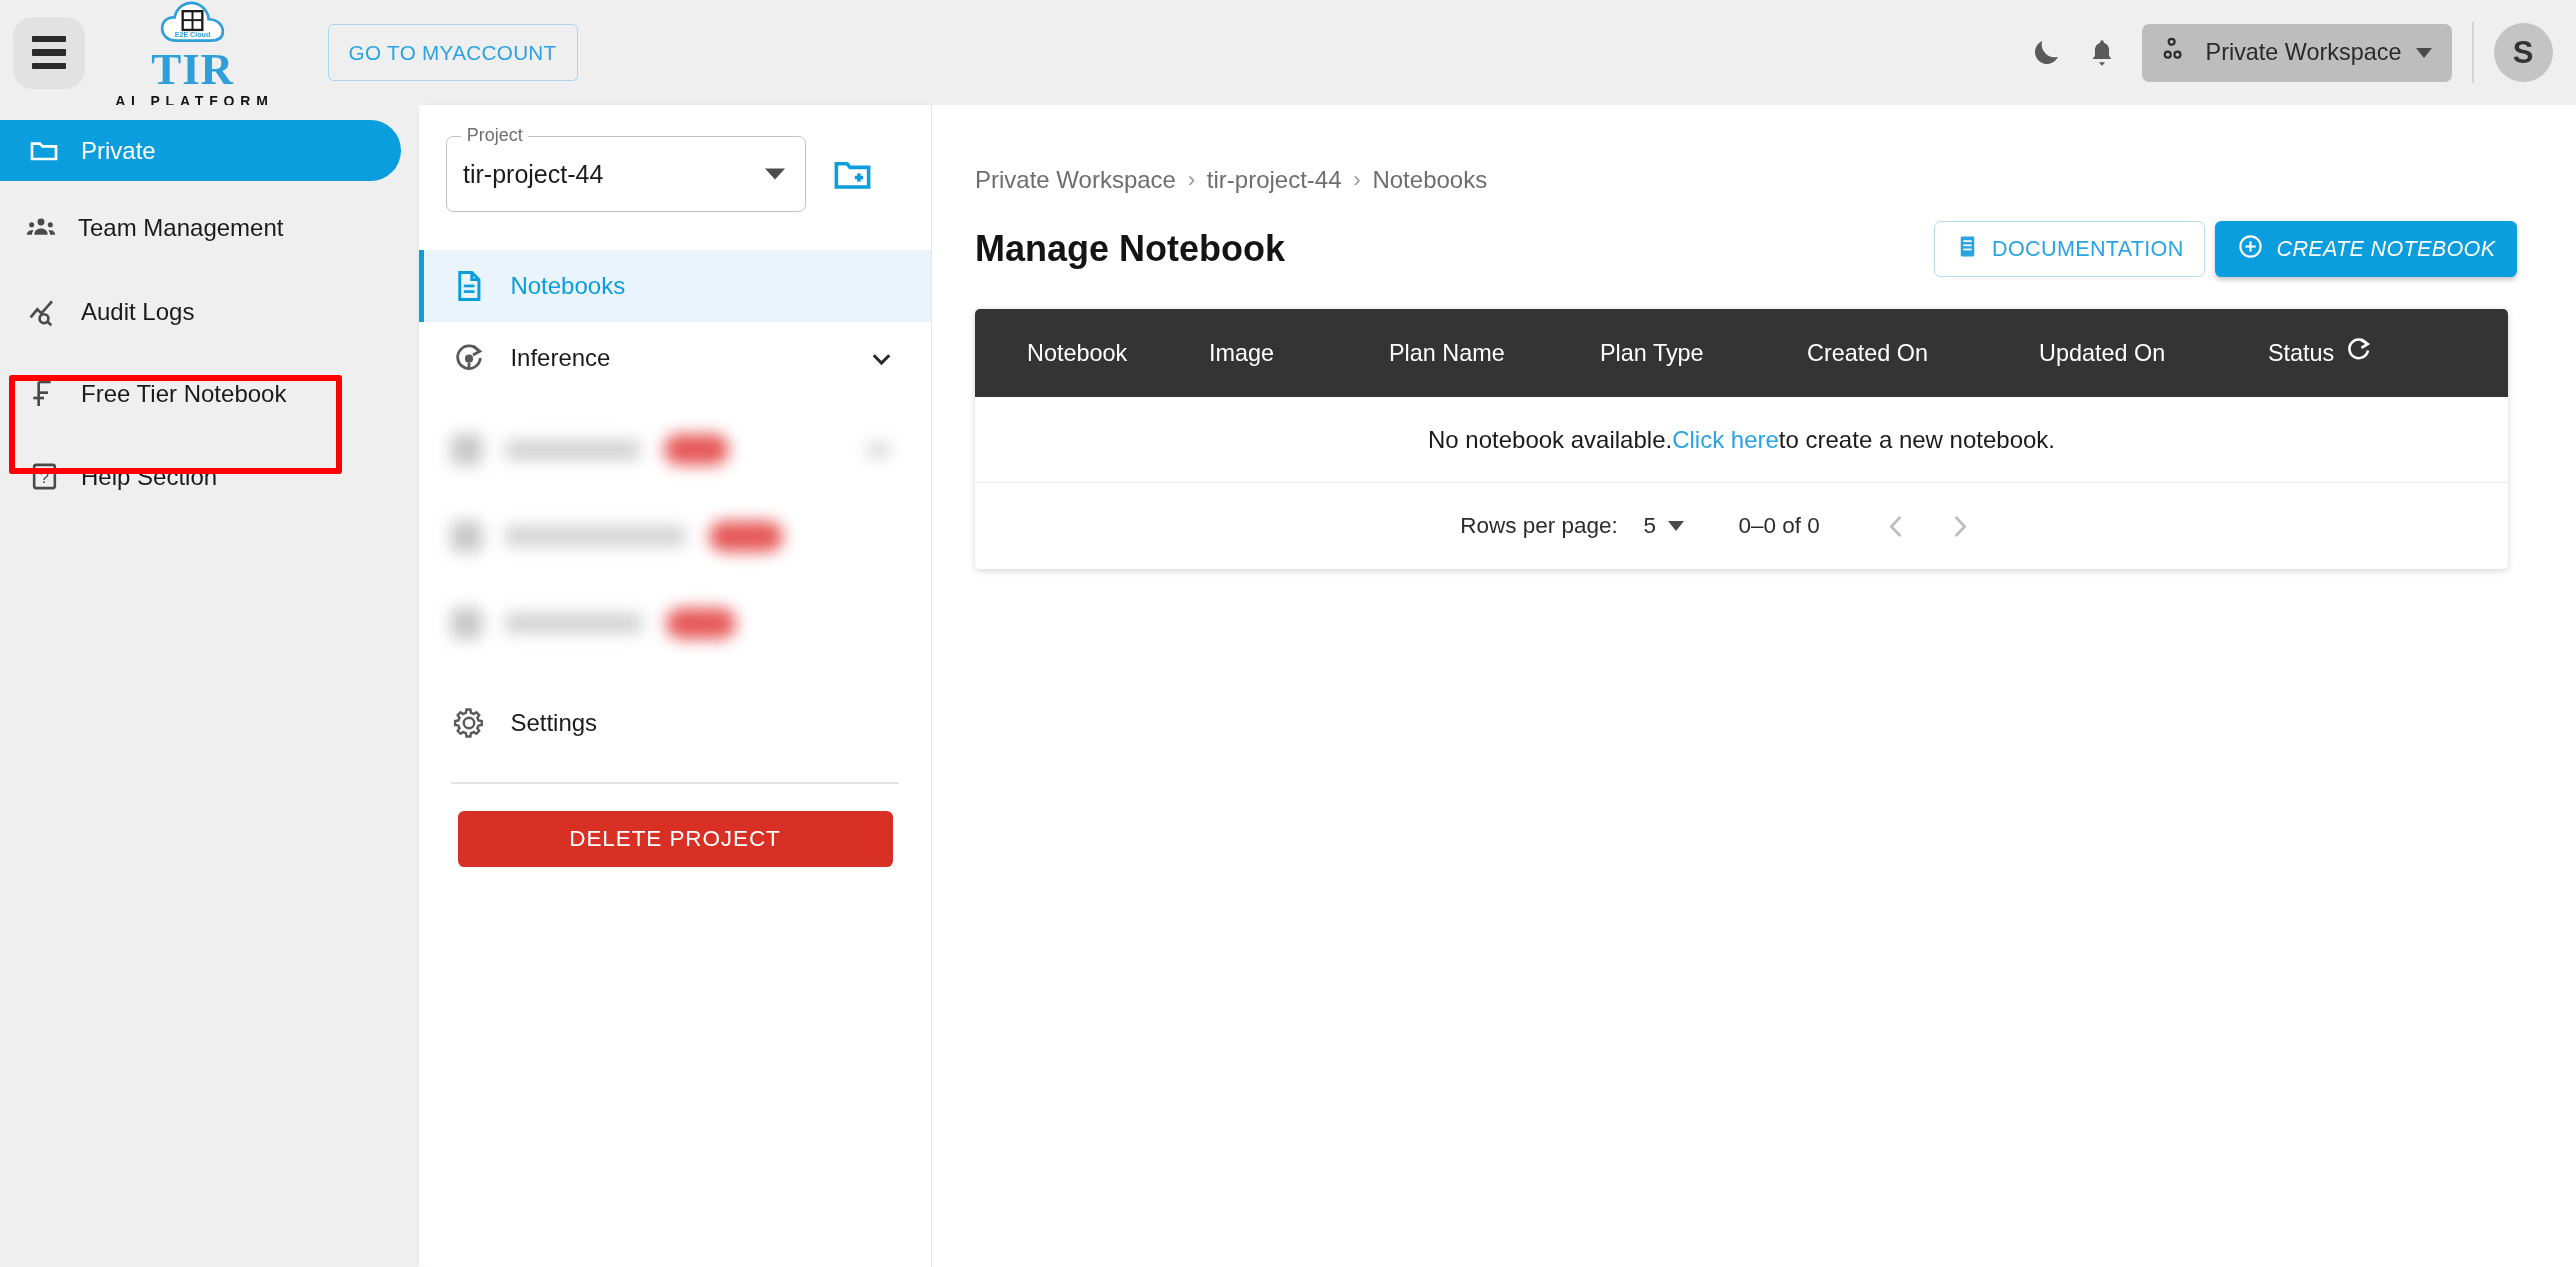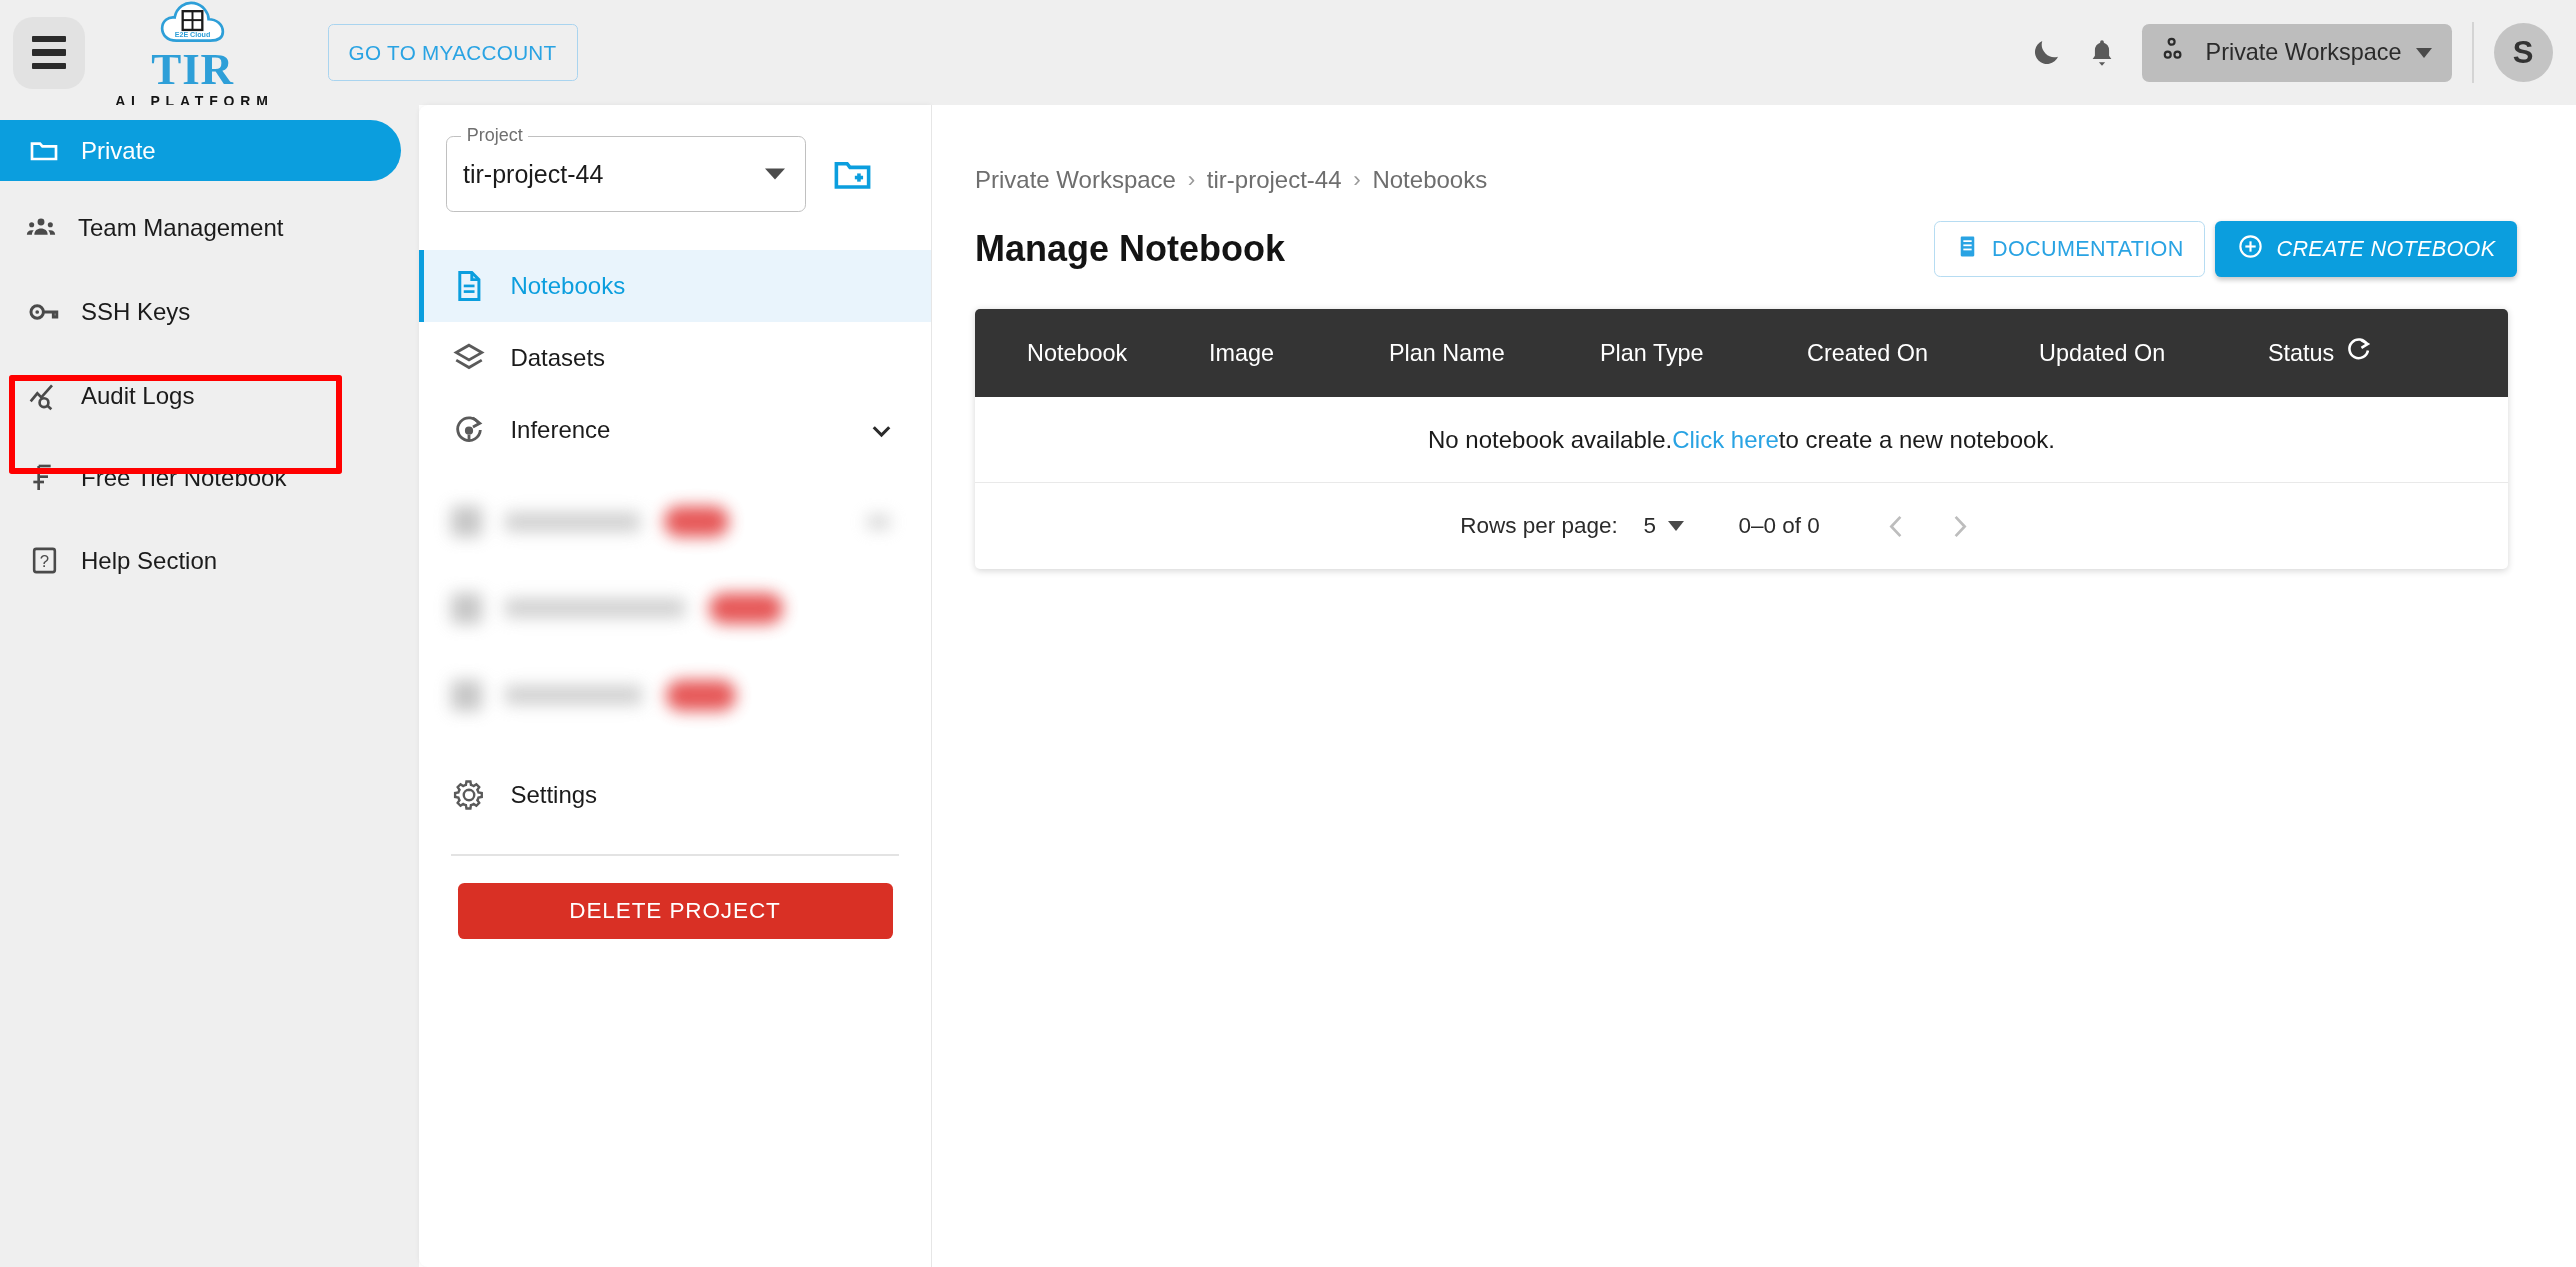--- a/index.html
+++ b/index.html
@@ -410,30 +410,20 @@
         <path d="M7 17c0-3 2.2-4.6 5-4.6S17 14 17 17Z" fill="#4a4a4a"></path>
         <circle cx="5" cy="9.5" r="1.9" fill="#4a4a4a"></circle>
         <path d="M1.4 17c0-2.2 1.5-3.4 3.6-3.4.6 0 1.1.1 1.6.3-.9.8-1.4 1.9-1.4 3.1Z" fill="#4a4a4a"></path>
         <circle cx="19" cy="9.5" r="1.9" fill="#4a4a4a"></circle>
         <path d="M22.6 17c0-2.2-1.5-3.4-3.6-3.4-.6 0-1.1.1-1.6.3.9.8 1.4 1.9 1.4 3.1Z" fill="#4a4a4a"></path>
       </svg>
     </span>
     <span>Team Management</span>
   </div>
 
-  <div class="nav-item" id="nav-ssh">
-    <span class="nav-ico">
-      <svg width="34" height="34" viewBox="0 0 24 24">
-        <circle cx="7.2" cy="12" r="4.4" fill="none" stroke="#4a4a4a" stroke-width="2.1"></circle>
-        <circle cx="7.2" cy="12" r="1.3" fill="#4a4a4a"></circle>
-        <path d="M11.6 12H21v3.6h-2.4V12" fill="none" stroke="#4a4a4a" stroke-width="2.1"></path>
-      </svg>
-    </span>
-    <span>SSH Keys</span>
-  </div>
 
   <div class="nav-item" id="nav-audit">
     <span class="nav-ico">
       <svg width="32" height="32" viewBox="0 0 24 24">
         <polyline points="2,16 7,10 10,13 18,4" fill="none" stroke="#4a4a4a" stroke-width="2"></polyline>
         <circle cx="12" cy="17" r="3.3" fill="none" stroke="#4a4a4a" stroke-width="2"></circle>
         <line x1="14.6" y1="19.4" x2="17.5" y2="22" stroke="#4a4a4a" stroke-width="2"></line>
       </svg>
     </span>
     <span>Audit Logs</span>
@@ -488,29 +478,20 @@
         <svg width="34" height="34" viewBox="0 0 24 24">
           <path d="M5.5 2.5h8.5L19 7.5v14H5.5Z" fill="none" stroke="#0b9ede" stroke-width="2.1"></path>
           <path d="M14 2.5V7.5H19" fill="none" stroke="#0b9ede" stroke-width="2.1"></path>
           <rect x="8.3" y="11" width="7.6" height="1.9" fill="#0b9ede"></rect>
           <rect x="8.3" y="15" width="7.6" height="1.9" fill="#0b9ede"></rect>
         </svg>
       </span>
       <span>Notebooks</span>
     </div>
 
-    <div class="proj-item">
-      <span class="proj-ico">
-        <svg width="34" height="34" viewBox="0 0 24 24">
-          <path d="M12 3 21 8.2 12 13.4 3 8.2Z" fill="none" stroke="#5a5a5a" stroke-width="2"></path>
-          <path d="M3 13.5 12 18.7 21 13.5" fill="none" stroke="#5a5a5a" stroke-width="2"></path>
-        </svg>
-      </span>
-      <span>Datasets</span>
-    </div>
 
     <div class="proj-item">
       <span class="proj-ico">
         <svg width="34" height="34" viewBox="0 0 24 24">
           <path d="M19 7.5A8 8 0 1 0 20 12" fill="none" stroke="#5a5a5a" stroke-width="2"></path>
           <polyline points="14.6,3.4 19.6,7.2 14.8,9.8" fill="none" stroke="#5a5a5a" stroke-width="2"></polyline>
           <circle cx="12" cy="12.5" r="2.9" fill="#5a5a5a"></circle>
           <line x1="12" y1="15.4" x2="12" y2="19" stroke="#5a5a5a" stroke-width="2"></line>
         </svg>
       </span>

